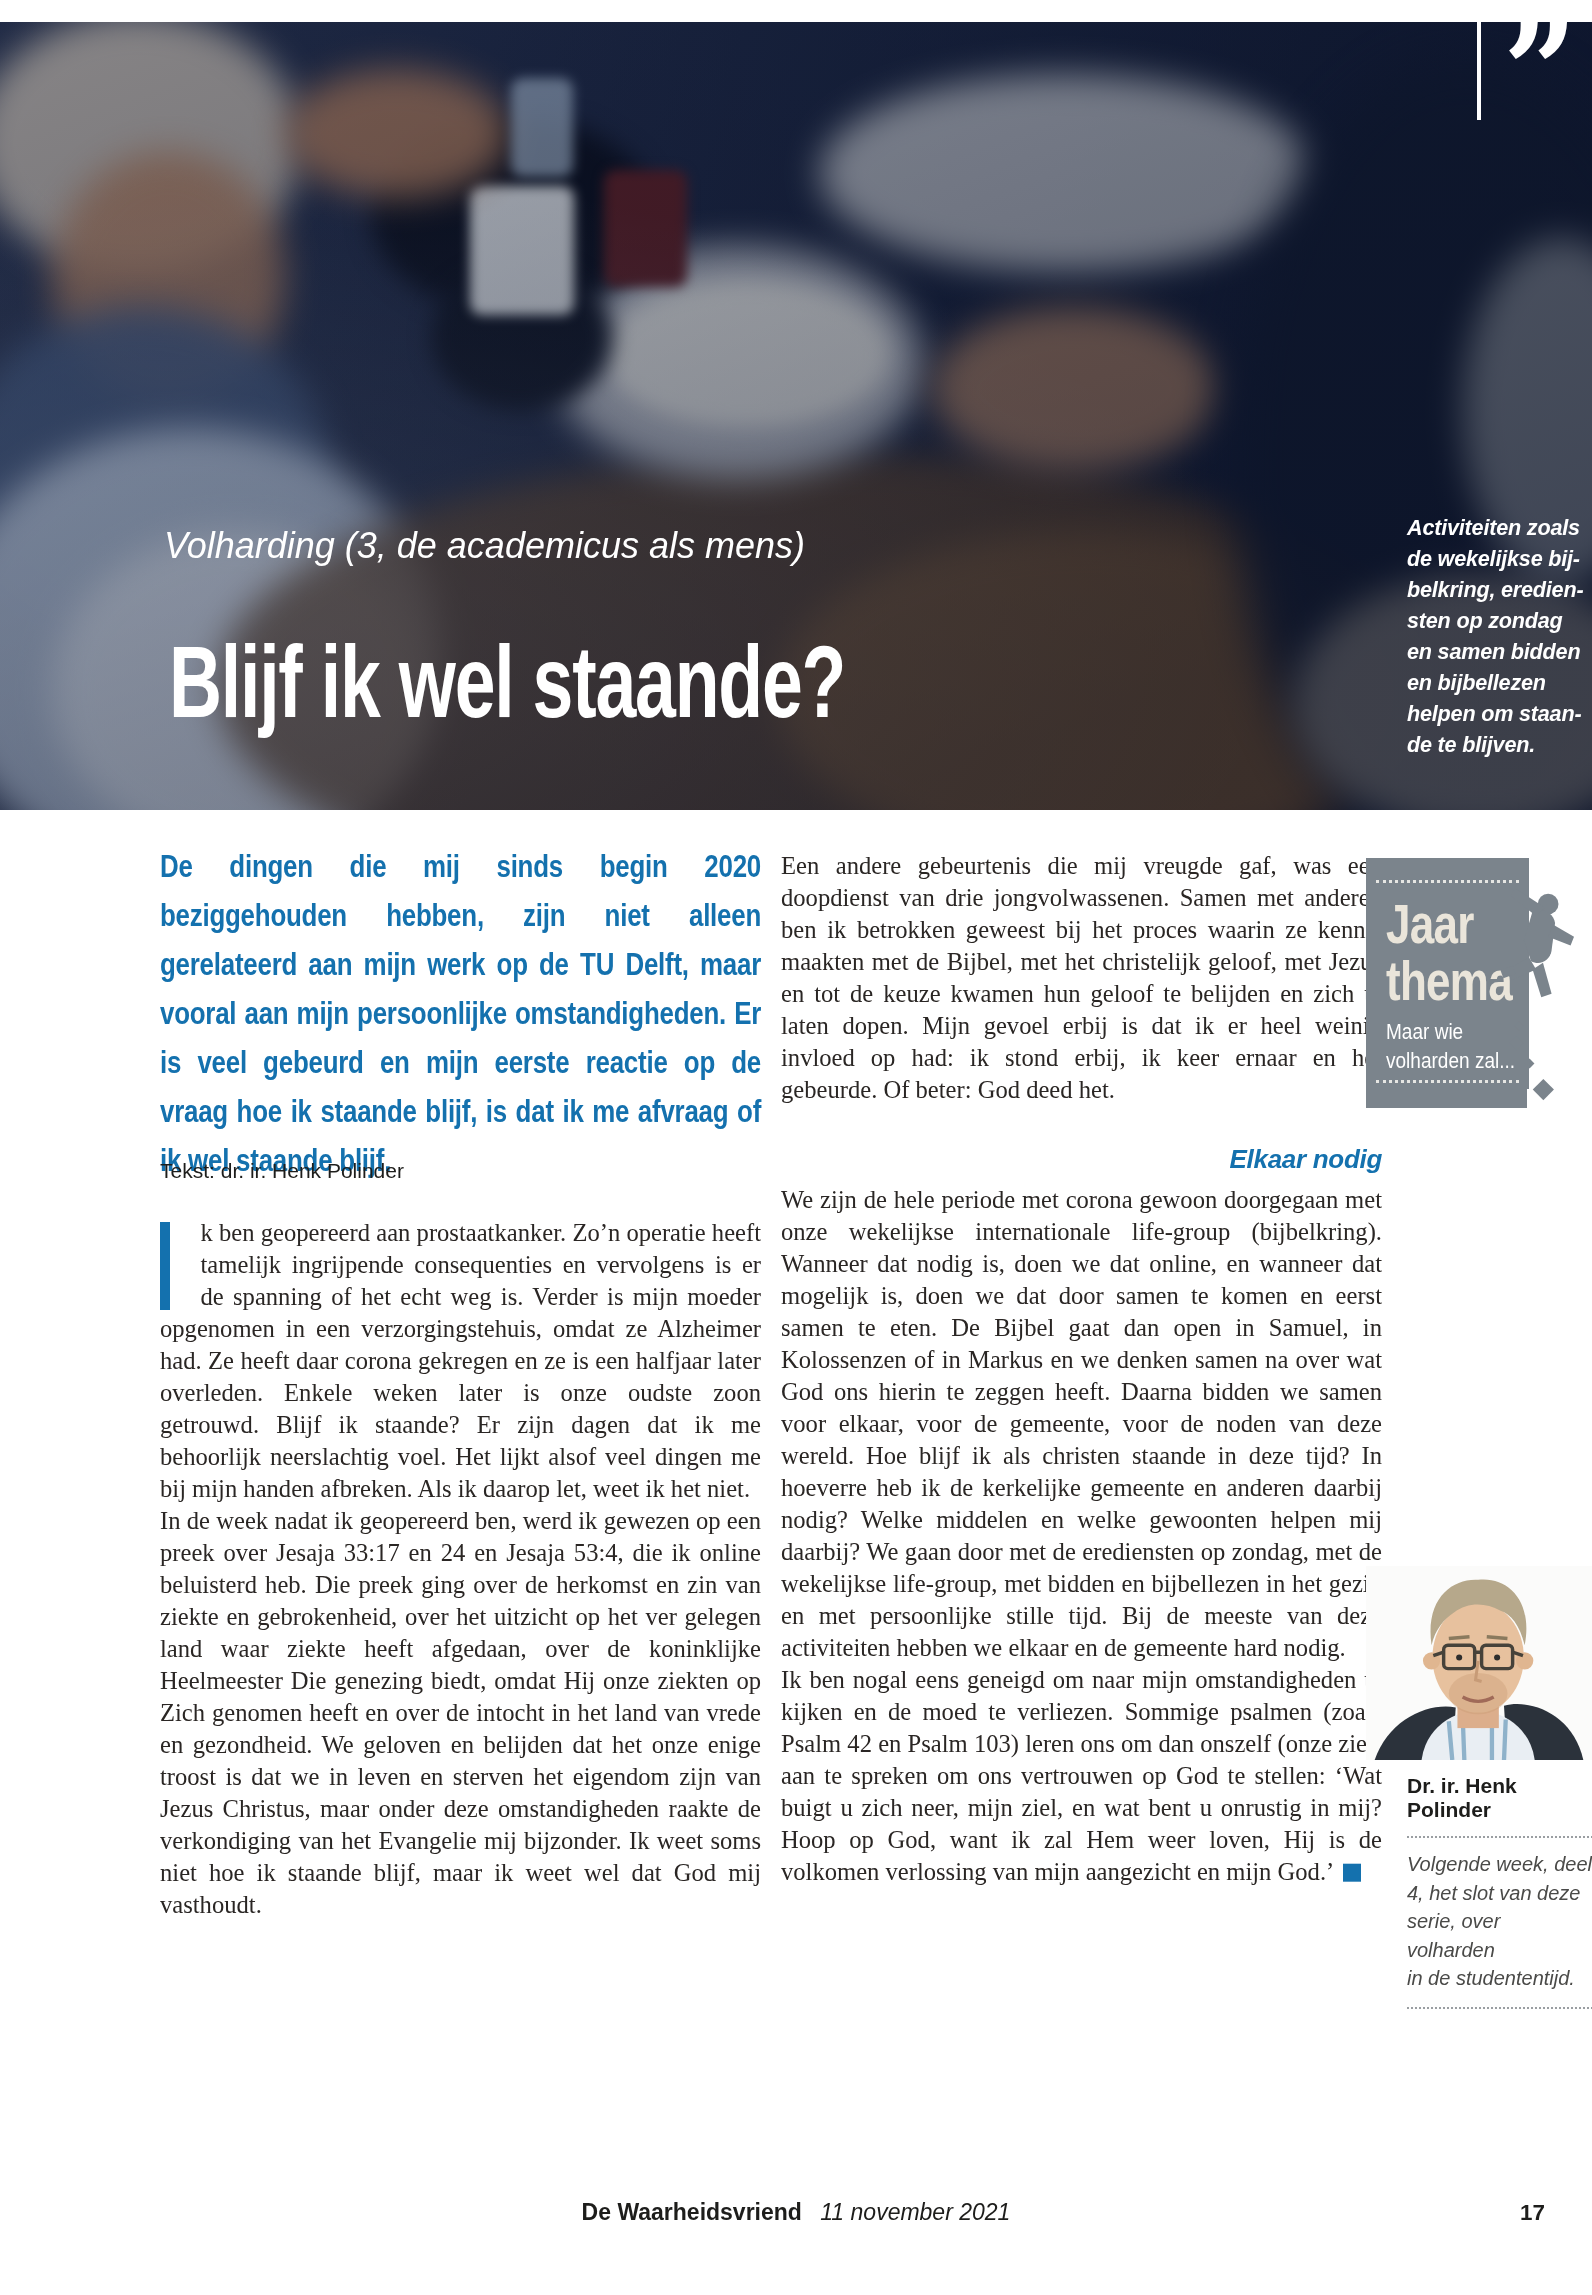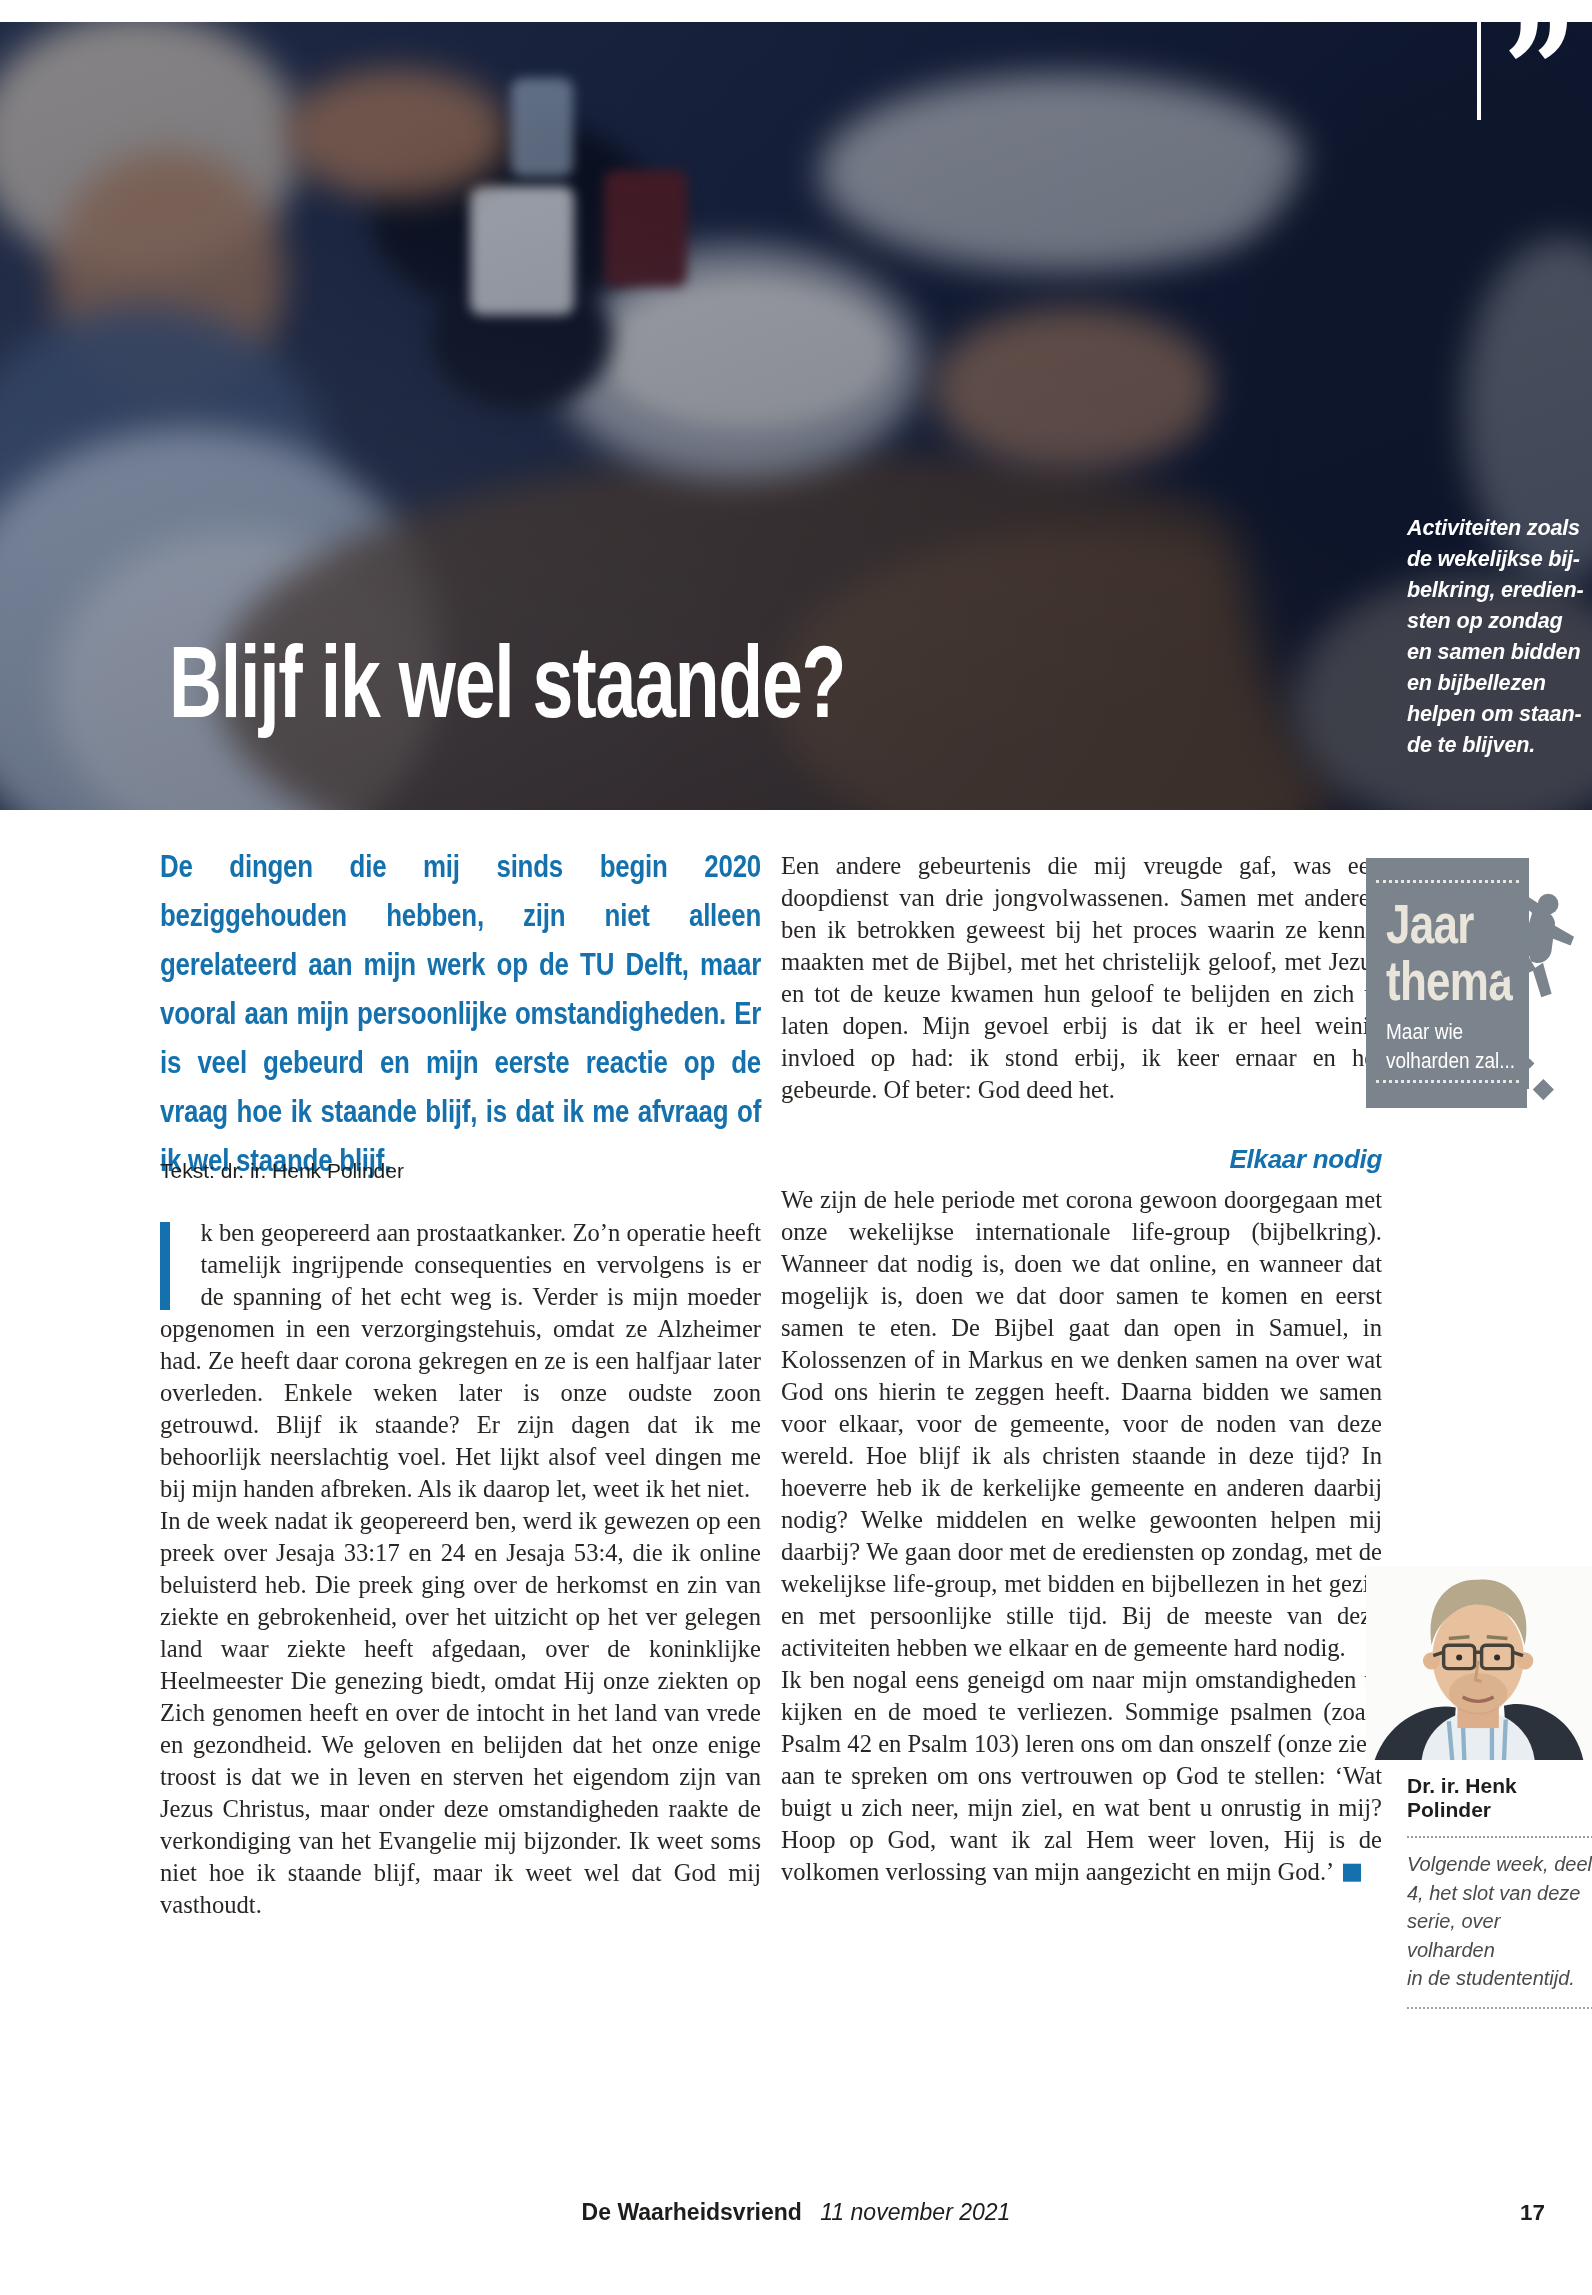--- a/index.html
+++ b/index.html
@@ -114,20 +114,21 @@
   <div class="blob b15"></div>
   <div class="blob b16"></div>
   <div class="blob b17"></div>
   <div class="blob b18"></div>
   <div class="blob b19"></div>
   <div class="blob b20"></div>
   <div class="hero-shade"></div>
 
   <div class="hero-vline"></div>
   <div class="hero-quote">”</div>
+  <div class="hero-kicker">Volharding (3, de academicus als mens)</div>
   <div class="hero-title">Blijf ik wel staande?</div>
   <div class="hero-caption">Activiteiten zoals
 de wekelijkse bij-
 belkring, eredien-
 sten op zondag
 en samen bidden
 en bijbellezen
 helpen om staan-
 de te blijven.</div>
 </div>

